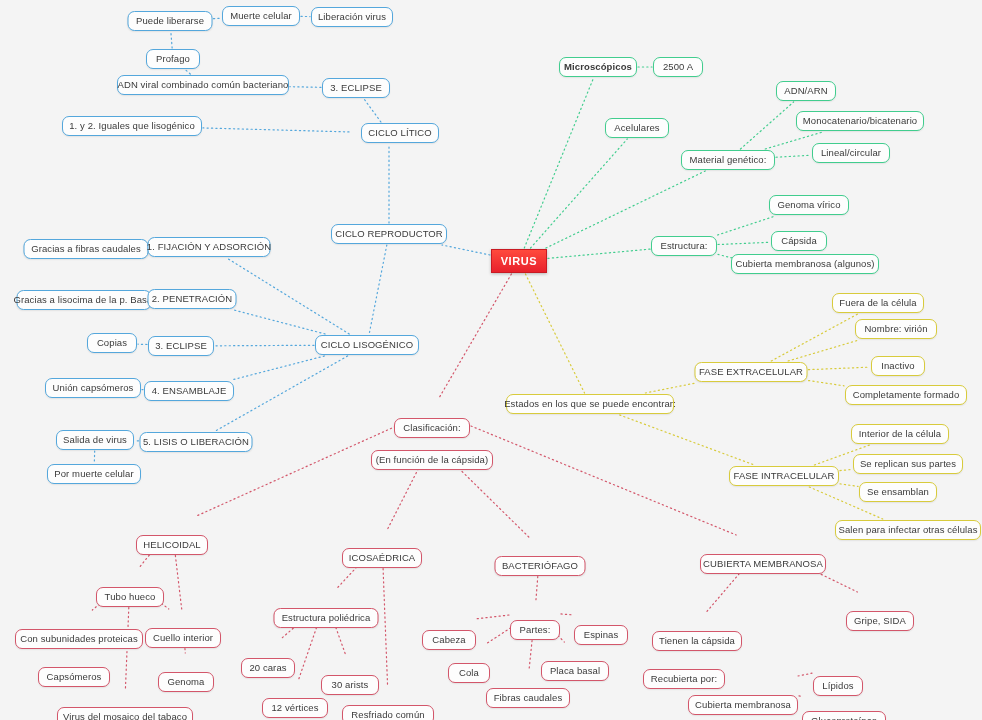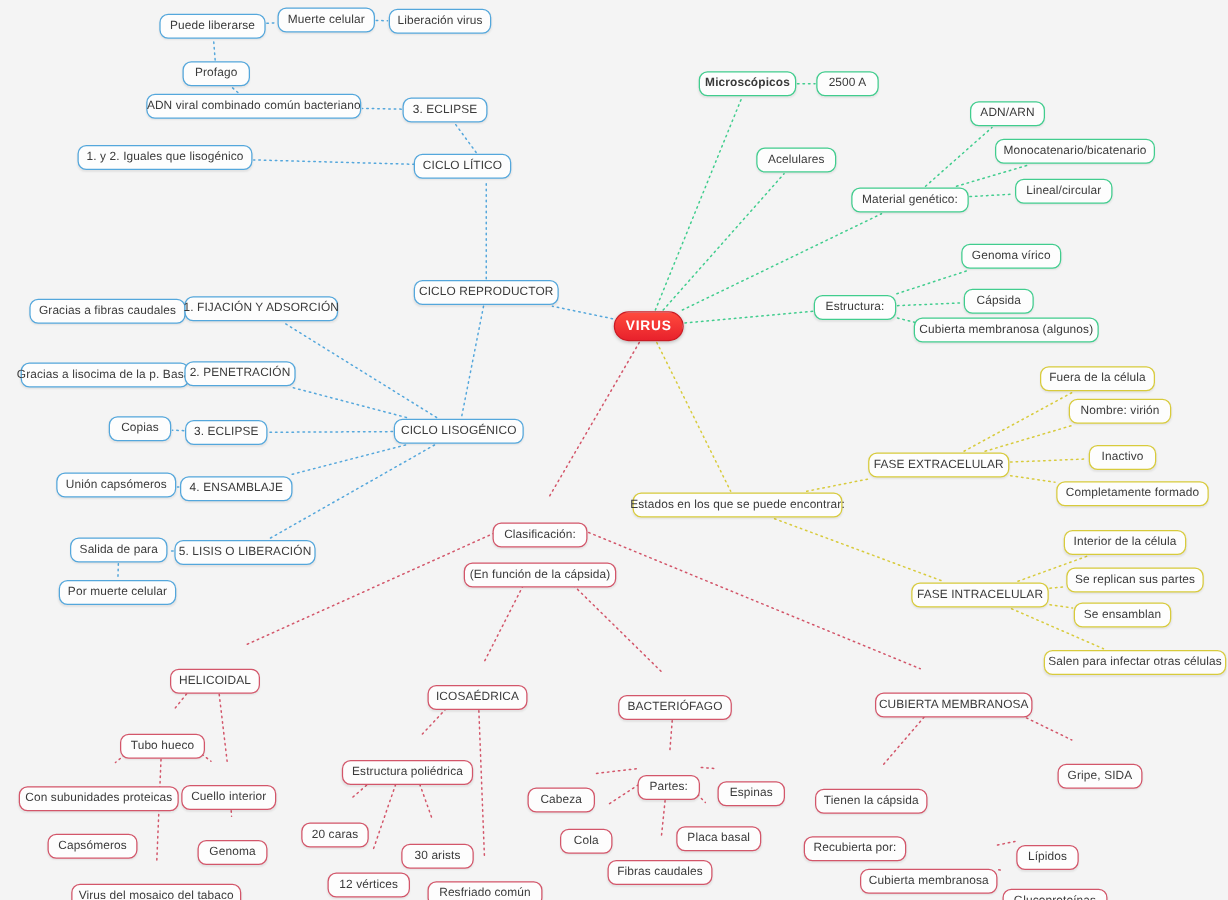--- a/index.html
+++ b/index.html
@@ -33,21 +33,21 @@
   .green{border-color:#41cd8e;}
   .yellow{border-color:#d8cb3c;}
   .red{border-color:#d3566a;margin-top:18px;}
   .root{
     background:linear-gradient(180deg,#ff4a3d 0%,#e8212c 100%);
     border:1px solid #c91a23;
     color:#ffffff;
     font-weight:bold;
     font-size:11px;
     letter-spacing:.6px;
-    border-radius:12px;
+    border-radius:0;
     box-shadow:0 1px 3px rgba(0,0,0,.25);
   }
 </style>
 </head>
 <body>
 
 <div id="canvas">
   <svg id="edges" viewBox="0 0 982 720">
       <line x1="490" y1="254.97692307692307" x2="441.96296296296293" y2="245" stroke="#54a7dc" stroke-width="1.2" stroke-linecap="round" stroke-dasharray="1.2 3.2"></line>
       <line x1="389" y1="223" x2="389" y2="144" stroke="#54a7dc" stroke-width="1.2" stroke-linecap="round" stroke-dasharray="1.2 3.2"></line>
@@ -140,21 +140,21 @@
     </div>
     <div class="node blue" style="left: 203px; top: 85px; width: 172px; height: 20px;">
       <span>ADN viral combinado común bacteriano</span>
     </div>
     <div class="node blue" style="left: 356px; top: 88px; width: 68px; height: 20px;">
       <span>3. ECLIPSE</span>
     </div>
     <div class="node blue" style="left: 132px; top: 126px; width: 140px; height: 20px;">
       <span>1.  y 2. Iguales que lisogénico</span>
     </div>
-    <div class="node blue" style="left: 370px; top: 133px; width: 78px; height: 20px;">
+    <div class="node blue" style="left: 400px; top: 133px; width: 78px; height: 20px;">
       <span>CICLO LÍTICO</span>
     </div>
     <div class="node blue" style="left: 389px; top: 234px; width: 116px; height: 20px;">
       <span>CICLO REPRODUCTOR</span>
     </div>
     <div class="node blue" style="left: 86px; top: 249px; width: 125px; height: 20px;">
       <span>Gracias a fibras caudales</span>
     </div>
     <div class="node blue" style="left: 209px; top: 247px; width: 123px; height: 20px;">
       <span>1. FIJACIÓN Y ADSORCIÓN</span>
@@ -174,21 +174,21 @@
     <div class="node blue" style="left: 367px; top: 345px; width: 104px; height: 20px;">
       <span>CICLO LISOGÉNICO</span>
     </div>
     <div class="node blue" style="left: 93px; top: 388px; width: 96px; height: 20px;">
       <span>Unión capsómeros</span>
     </div>
     <div class="node blue" style="left: 189px; top: 391px; width: 90px; height: 20px;">
       <span>4. ENSAMBLAJE</span>
     </div>
     <div class="node blue" style="left: 95px; top: 440px; width: 78px; height: 20px;">
-      <span>Salida de para</span>
+      <span>Salida de virus</span>
     </div>
     <div class="node blue" style="left: 196px; top: 442px; width: 113px; height: 20px;">
       <span>5. LISIS O LIBERACIÓN</span>
     </div>
     <div class="node blue" style="left: 94px; top: 474px; width: 94px; height: 20px;">
       <span>Por muerte celular</span>
     </div>
     <div class="node green" style="left: 598px; top: 67px; width: 78px; height: 20px; font-weight: bold;">
       <span>Microscópicos</span>
     </div>

